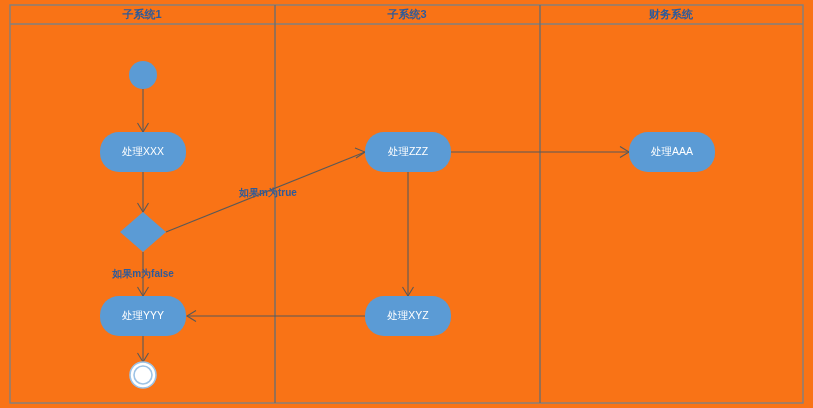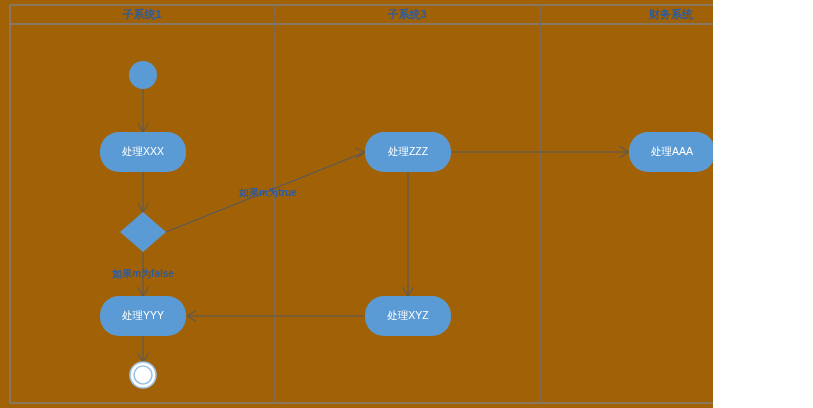--- a/index.html
+++ b/index.html
@@ -6,23 +6,23 @@
   html, body {
     margin: 0;
     padding: 0;
     background: #ffffff;
   }
   body {
     font-family: "Liberation Sans", "DejaVu Sans", sans-serif;
   }
   #canvas {
     position: relative;
-    width: 713px;
+    width: 813px;
     height: 408px;
-    background: #a16207;
+    background: #f97316;
     overflow: hidden;
   }
   #diagram-svg {
     position: absolute;
     left: 0;
     top: 0;
     width: 813px;
     height: 408px;
     display: block;
   }

